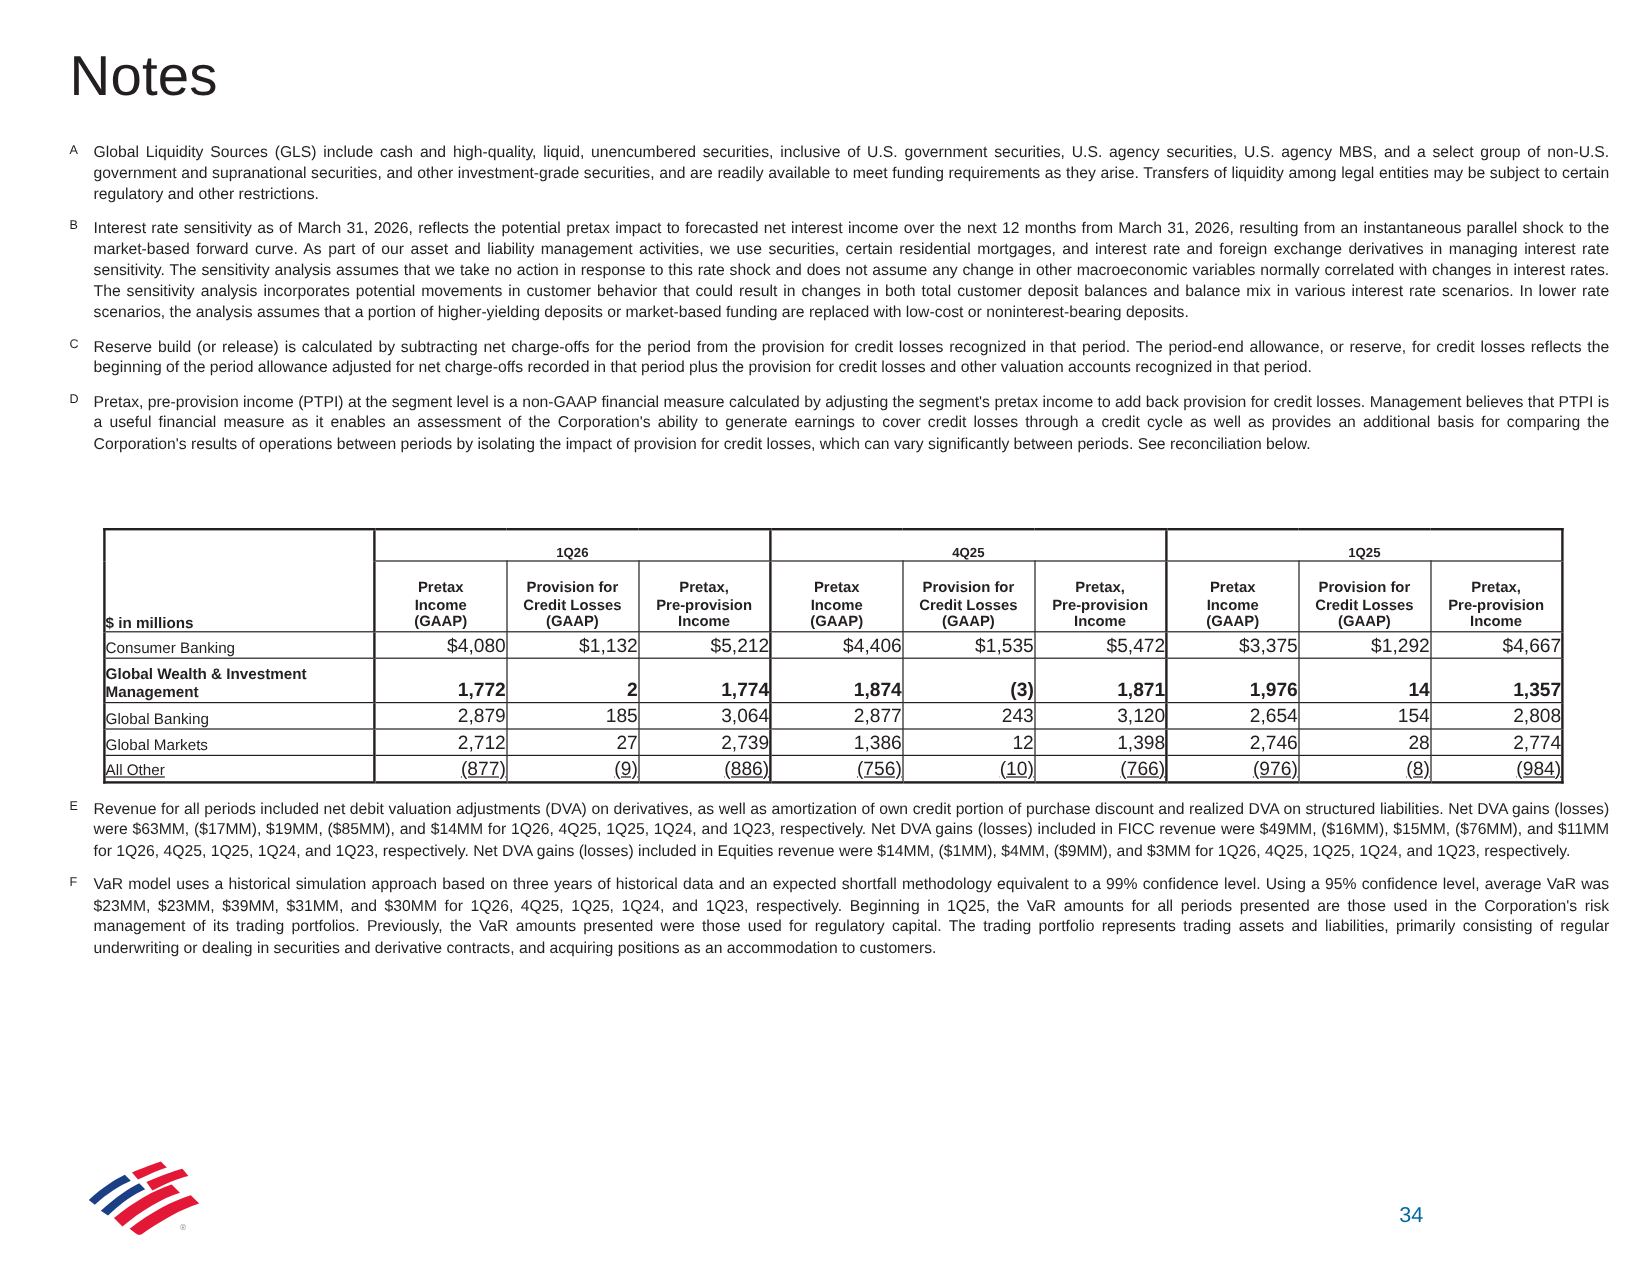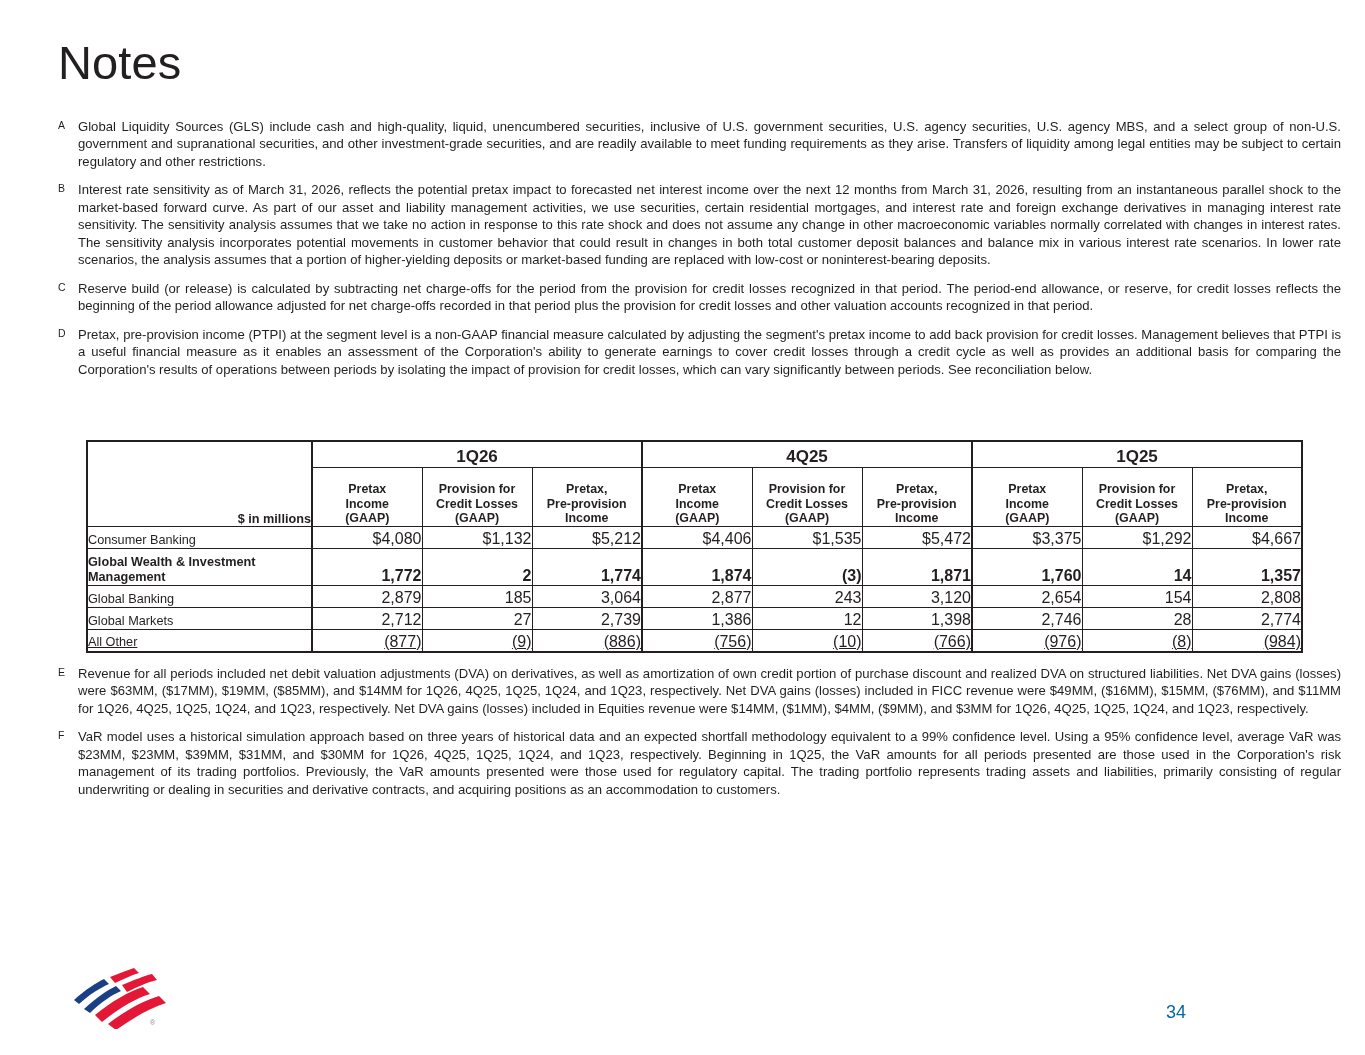--- a/index.html
+++ b/index.html
@@ -79,36 +79,36 @@
     color: #231f20;
   }
   table.recon th, table.recon td {
     border: 1px solid #231f20;
     padding: 0;
     vertical-align: bottom;
   }
   .grp-head {
     text-align: center;
     font-weight: bold;
-    font-size: 17px;
+    font-size: 11px;
     height: 25px;
     vertical-align: middle;
     padding: 2px 0;
   }
   .sub-head {
     text-align: center;
     font-weight: bold;
     font-size: 12.4px;
     line-height: 1.18;
     padding: 4px 3px 5px 3px;
     vertical-align: bottom;
     height: 58px;
   }
   .corner-head {
-    text-align: right;
+    text-align: left;
     font-weight: bold;
     font-size: 12.7px;
     padding: 0 0 5px 5px;
     vertical-align: bottom;
   }
   .row-label {
     text-align: left;
     padding: 3px 4px 3px 5px;
     font-size: 12.7px;
     line-height: 1.2;
@@ -263,21 +263,21 @@
             <td class="row-label tbl-outer-left">
               <div>Global Wealth &amp; Investment</div>
               <div>Management</div>
             </td>
             <td class="num grp-sep-left">1,772</td>
             <td class="num">2</td>
             <td class="num">1,774</td>
             <td class="num grp-sep-left">1,874</td>
             <td class="num">(3)</td>
             <td class="num">1,871</td>
-            <td class="num grp-sep-left">1,760</td>
+            <td class="num grp-sep-left">1,976</td>
             <td class="num">14</td>
             <td class="num tbl-outer-right">1,357</td>
           </tr>
           <tr class="data-row">
             <td class="row-label tbl-outer-left">
               <div>Global Banking</div>
             </td>
             <td class="num grp-sep-left">2,879</td>
             <td class="num">185</td>
             <td class="num">3,064</td>

